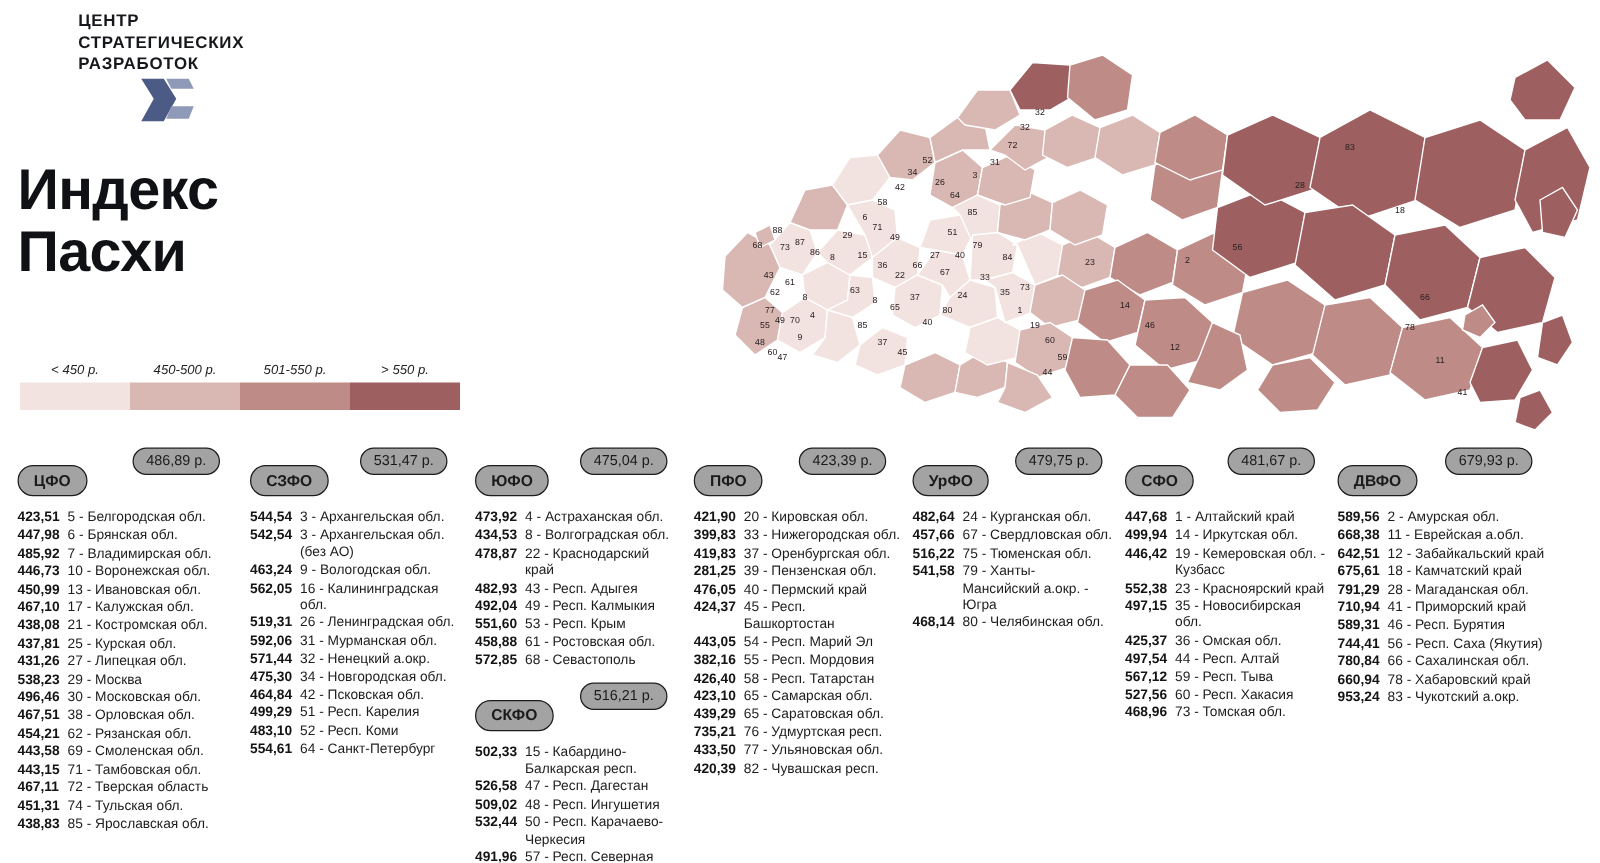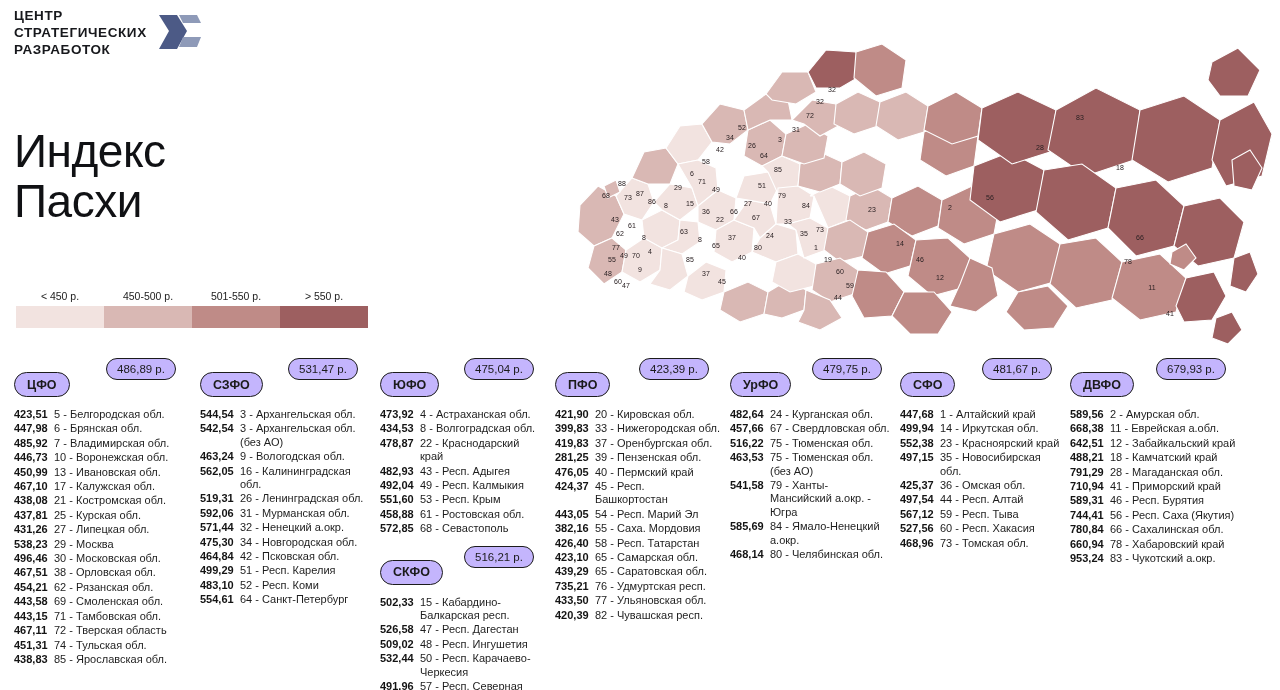--- a/index.html
+++ b/index.html
@@ -4,51 +4,51 @@
 <style>
   * { box-sizing: border-box; }
   html, body { margin:0; padding:0; }
   body {
     width:1280px; height:690px; background:#ffffff;
     font-family:"Liberation Sans", sans-serif;
     color:#1b1b1b; position:relative; overflow:hidden;
   }
 
   
-  .logo { position:absolute; left:14px; top:8px; width:230px; height:48px; display:flex; align-items:center; }
+  .logo { position:absolute; left:14px; top:8px; width:230px; height:48px; display:flex; align-items:center;flex-direction:column; }
   .logo-text { font-size:13.5px; font-weight:bold; letter-spacing:.6px; line-height:17px; color:#17181c; }
   .logo-mark { margin-left:10px; width:46px; height:42px; position:relative; }
 
   
   .title {
     position:absolute; left:14px; top:126px; width:420px;
-    font-size:46px; font-weight:normal; line-height:50px; letter-spacing:-.5px; color:#101114;
+    font-size:46px; font-weight:bold; line-height:50px; letter-spacing:-.5px; color:#101114;
   }
 
   
   .legend { position:absolute; left:16px; top:290px; display:flex; }
   .legend-item { width:88px; }
-  .legend-label { font-size:10.5px; text-align:center; margin-bottom:4px; color:#222; }
+  .legend-label { font-size:10.5px; text-align:center; margin-bottom:4px; color:#222;font-style:italic; }
   .legend-swatch { height:22px; }
 
   
   .map-wrap { position:absolute; left:520px; top:0px; width:760px; height:360px; }
   .map-wrap svg { display:block; }
   .map-num { font-size:7px; fill:#2a2022; font-family:"Liberation Sans", sans-serif; }
 
   
   .cols { position:absolute; left:10px; top:372px; width:1264px; height:316px; }
   .col { position:absolute; top:0; }
   .group-header {
     position:relative; height:26px; margin-bottom:10px;
   }
   .pill {
     border:1.4px solid #1c1c1c; border-radius:13px; height:25px;
     display:flex; align-items:center; padding:0 12px;
-    font-size:12.5px; font-weight:bold; background:#c4b5fd; position:absolute; left:0; top:0;
+    font-size:12.5px; font-weight:bold; background:#a3a3a3; position:absolute; left:0; top:0;
   }
   .pill.value {
     font-weight:normal; font-size:11.5px; padding:0 10px; height:22px; border-radius:11px;
     top:-14px; left:auto;
   }
   .rows { font-size:11px; line-height:13.4px; }
   .row { display:flex; margin-bottom:1px; }
   .row .val { width:40px; flex:0 0 40px; font-weight:bold; color:#141414; }
   .row .nm { flex:1 1 auto; color:#1d1d1d; }
 
@@ -492,21 +492,21 @@
       <div class="row">
           <span class="val">424,37</span>
           <span class="nm"><span>45</span>&nbsp;-&nbsp;<span>Респ. Башкортостан</span></span>
         </div>
       <div class="row">
           <span class="val">443,05</span>
           <span class="nm"><span>54</span>&nbsp;-&nbsp;<span>Респ. Марий Эл</span></span>
         </div>
       <div class="row">
           <span class="val">382,16</span>
-          <span class="nm"><span>55</span>&nbsp;-&nbsp;<span>Саха. Мордовия</span></span>
+          <span class="nm"><span>55</span>&nbsp;-&nbsp;<span>Респ. Мордовия</span></span>
         </div>
       <div class="row">
           <span class="val">426,40</span>
           <span class="nm"><span>58</span>&nbsp;-&nbsp;<span>Респ. Татарстан</span></span>
         </div>
       <div class="row">
           <span class="val">423,10</span>
           <span class="nm"><span>65</span>&nbsp;-&nbsp;<span>Самарская обл.</span></span>
         </div>
       <div class="row">
@@ -540,30 +540,22 @@
         </div>
       <div class="row">
           <span class="val">457,66</span>
           <span class="nm"><span>67</span>&nbsp;-&nbsp;<span>Свердловская обл.</span></span>
         </div>
       <div class="row">
           <span class="val">516,22</span>
           <span class="nm"><span>75</span>&nbsp;-&nbsp;<span>Тюменская обл.</span></span>
         </div>
       <div class="row">
-          <span class="val">463,53</span>
-          <span class="nm"><span>75</span>&nbsp;-&nbsp;<span>Тюменская обл. (без АО)</span></span>
-        </div>
-      <div class="row">
           <span class="val">541,58</span>
           <span class="nm"><span>79</span>&nbsp;-&nbsp;<span>Ханты-Мансийский а.окр. - Югра</span></span>
-        </div>
-      <div class="row">
-          <span class="val">585,69</span>
-          <span class="nm"><span>84</span>&nbsp;-&nbsp;<span>Ямало-Ненецкий а.окр.</span></span>
         </div>
       <div class="row">
           <span class="val">468,14</span>
           <span class="nm"><span>80</span>&nbsp;-&nbsp;<span>Челябинская обл.</span></span>
         </div>
     </div>
   </div>
 
   <div class="col" style="left:890px; width:160px;">
     <div class="group-header">
@@ -573,20 +565,24 @@
     <div class="rows">
       <div class="row">
           <span class="val">447,68</span>
           <span class="nm"><span>1</span>&nbsp;-&nbsp;<span>Алтайский край</span></span>
         </div>
       <div class="row">
           <span class="val">499,94</span>
           <span class="nm"><span>14</span>&nbsp;-&nbsp;<span>Иркутская обл.</span></span>
         </div>
       <div class="row">
+          <span class="val">446,42</span>
+          <span class="nm"><span>19</span>&nbsp;-&nbsp;<span>Кемеровская обл. - Кузбасс</span></span>
+        </div>
+      <div class="row">
           <span class="val">552,38</span>
           <span class="nm"><span>23</span>&nbsp;-&nbsp;<span>Красноярский край</span></span>
         </div>
       <div class="row">
           <span class="val">497,15</span>
           <span class="nm"><span>35</span>&nbsp;-&nbsp;<span>Новосибирская обл.</span></span>
         </div>
       <div class="row">
           <span class="val">425,37</span>
           <span class="nm"><span>36</span>&nbsp;-&nbsp;<span>Омская обл.</span></span>
@@ -622,21 +618,21 @@
         </div>
       <div class="row">
           <span class="val">668,38</span>
           <span class="nm"><span>11</span>&nbsp;-&nbsp;<span>Еврейская а.обл.</span></span>
         </div>
       <div class="row">
           <span class="val">642,51</span>
           <span class="nm"><span>12</span>&nbsp;-&nbsp;<span>Забайкальский край</span></span>
         </div>
       <div class="row">
-          <span class="val">488,21</span>
+          <span class="val">675,61</span>
           <span class="nm"><span>18</span>&nbsp;-&nbsp;<span>Камчатский край</span></span>
         </div>
       <div class="row">
           <span class="val">791,29</span>
           <span class="nm"><span>28</span>&nbsp;-&nbsp;<span>Магаданская обл.</span></span>
         </div>
       <div class="row">
           <span class="val">710,94</span>
           <span class="nm"><span>41</span>&nbsp;-&nbsp;<span>Приморский край</span></span>
         </div>

